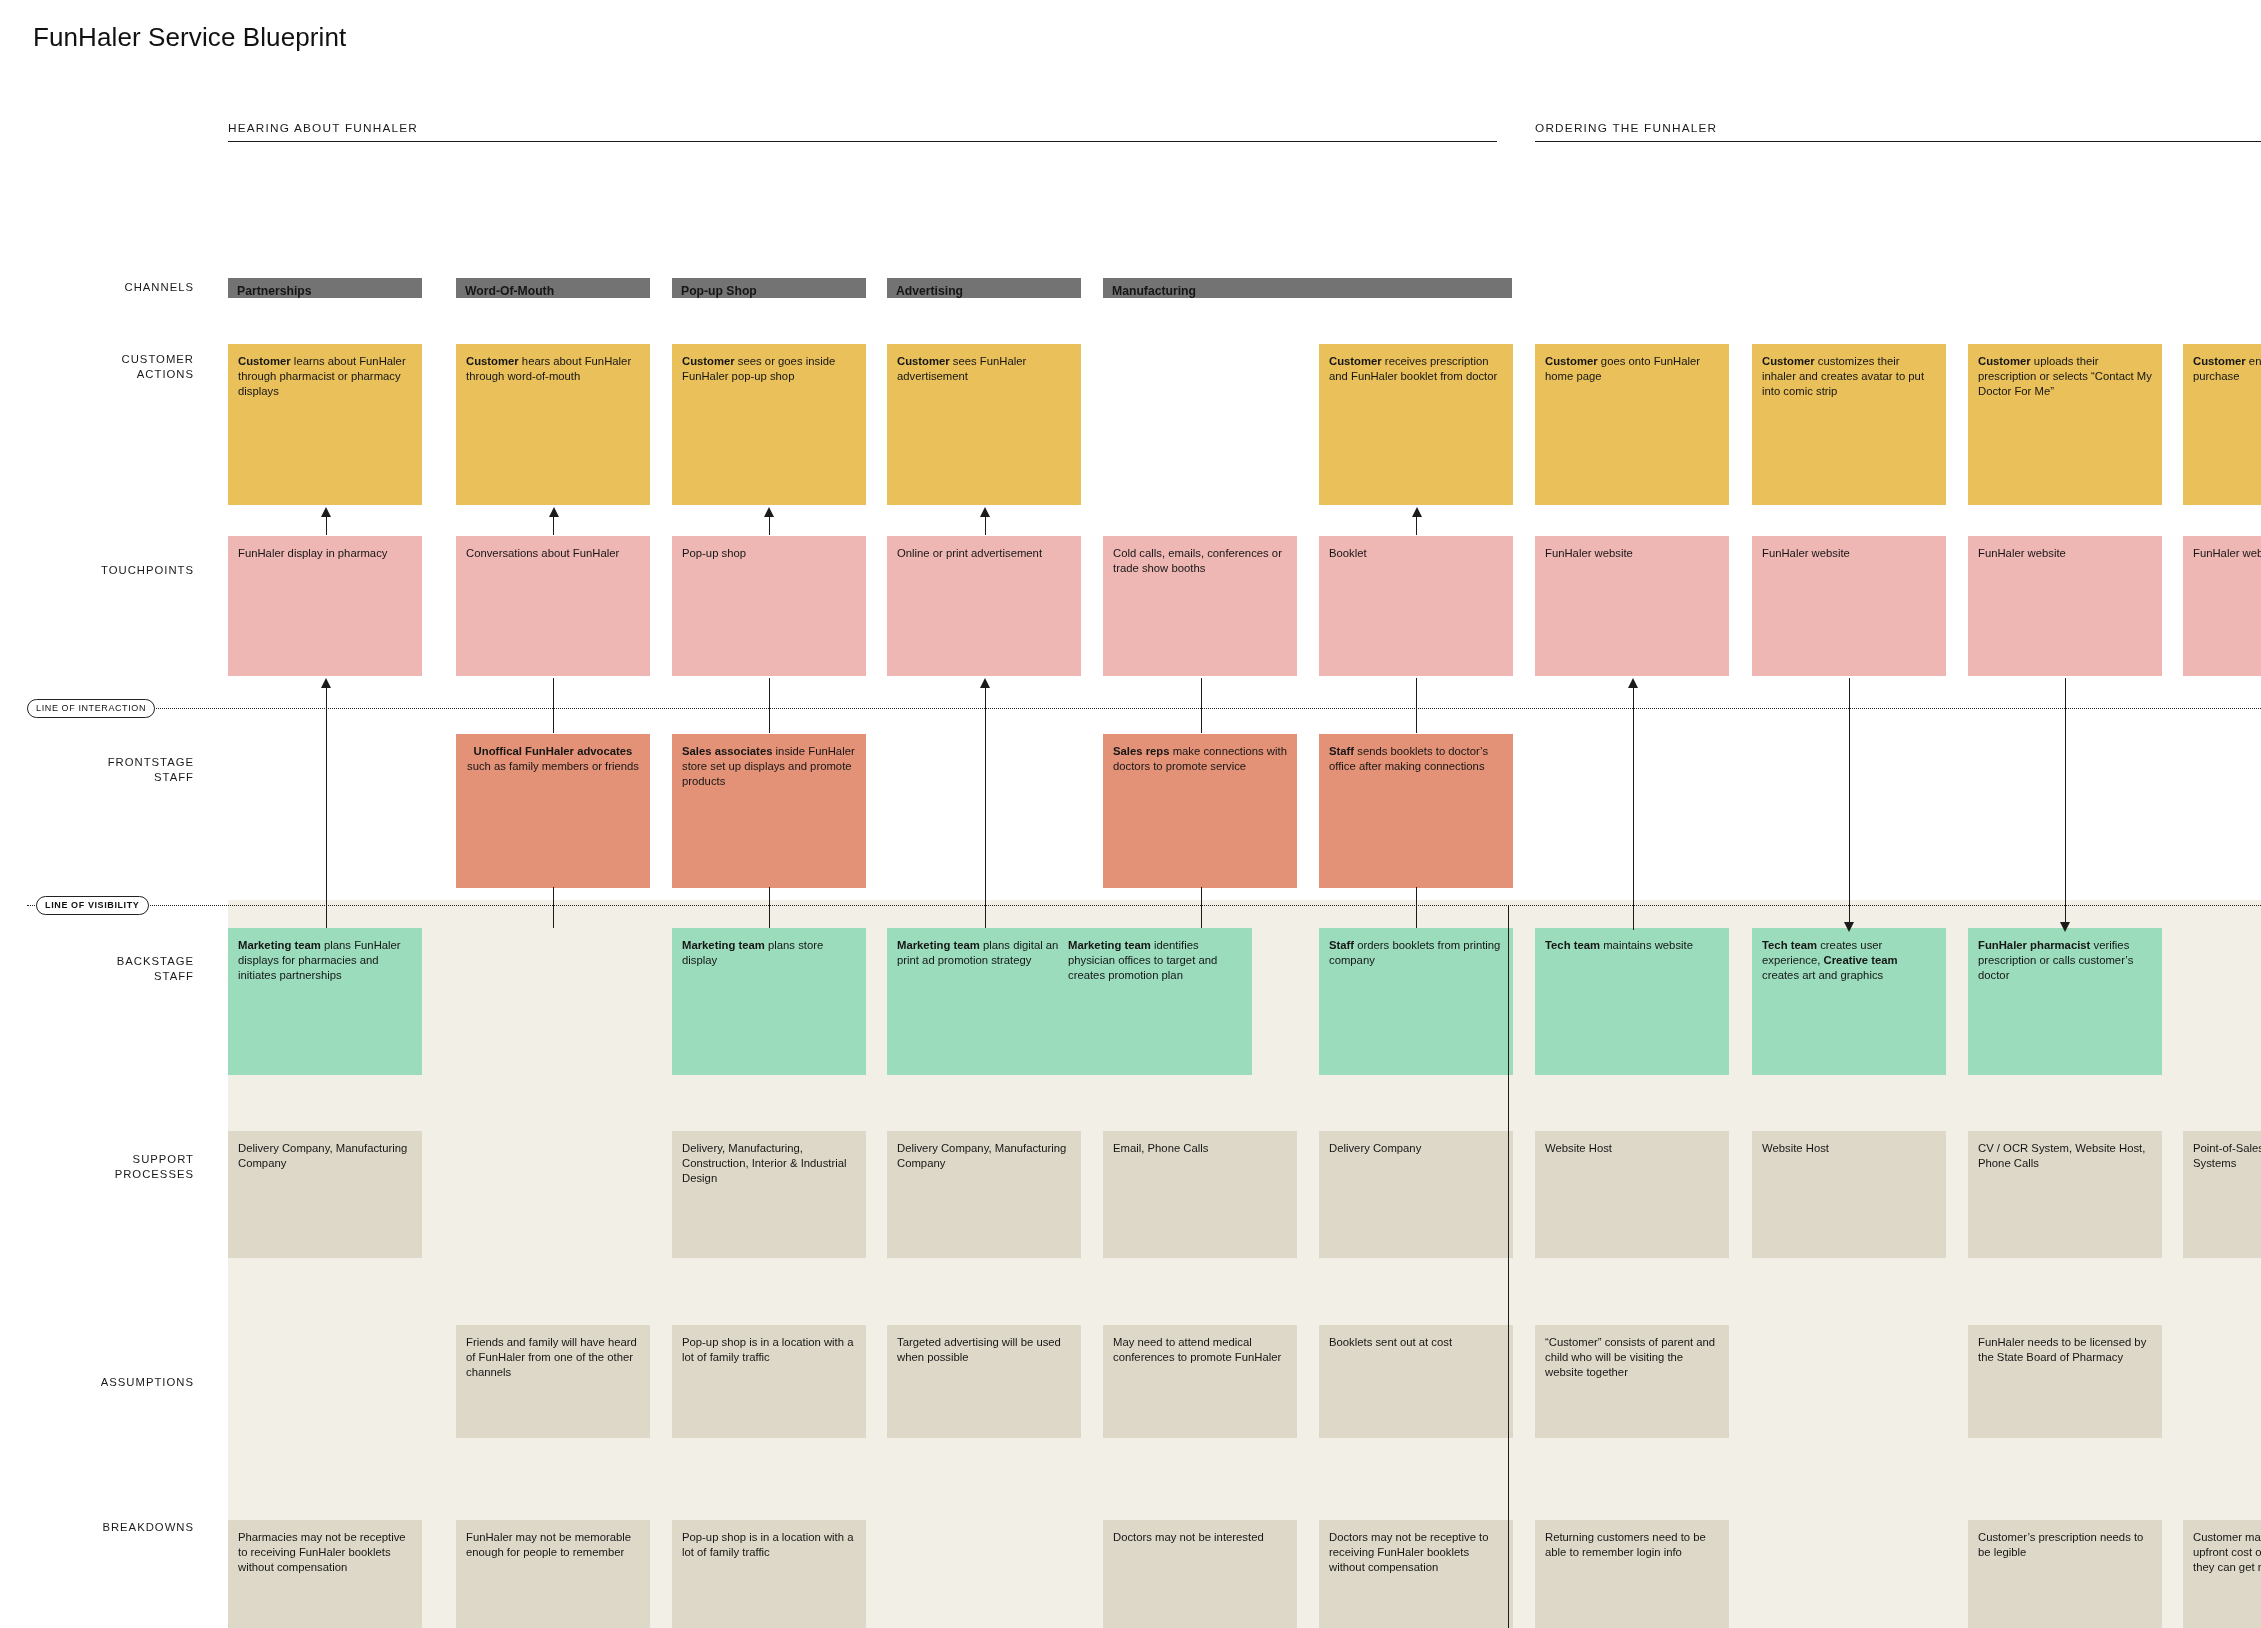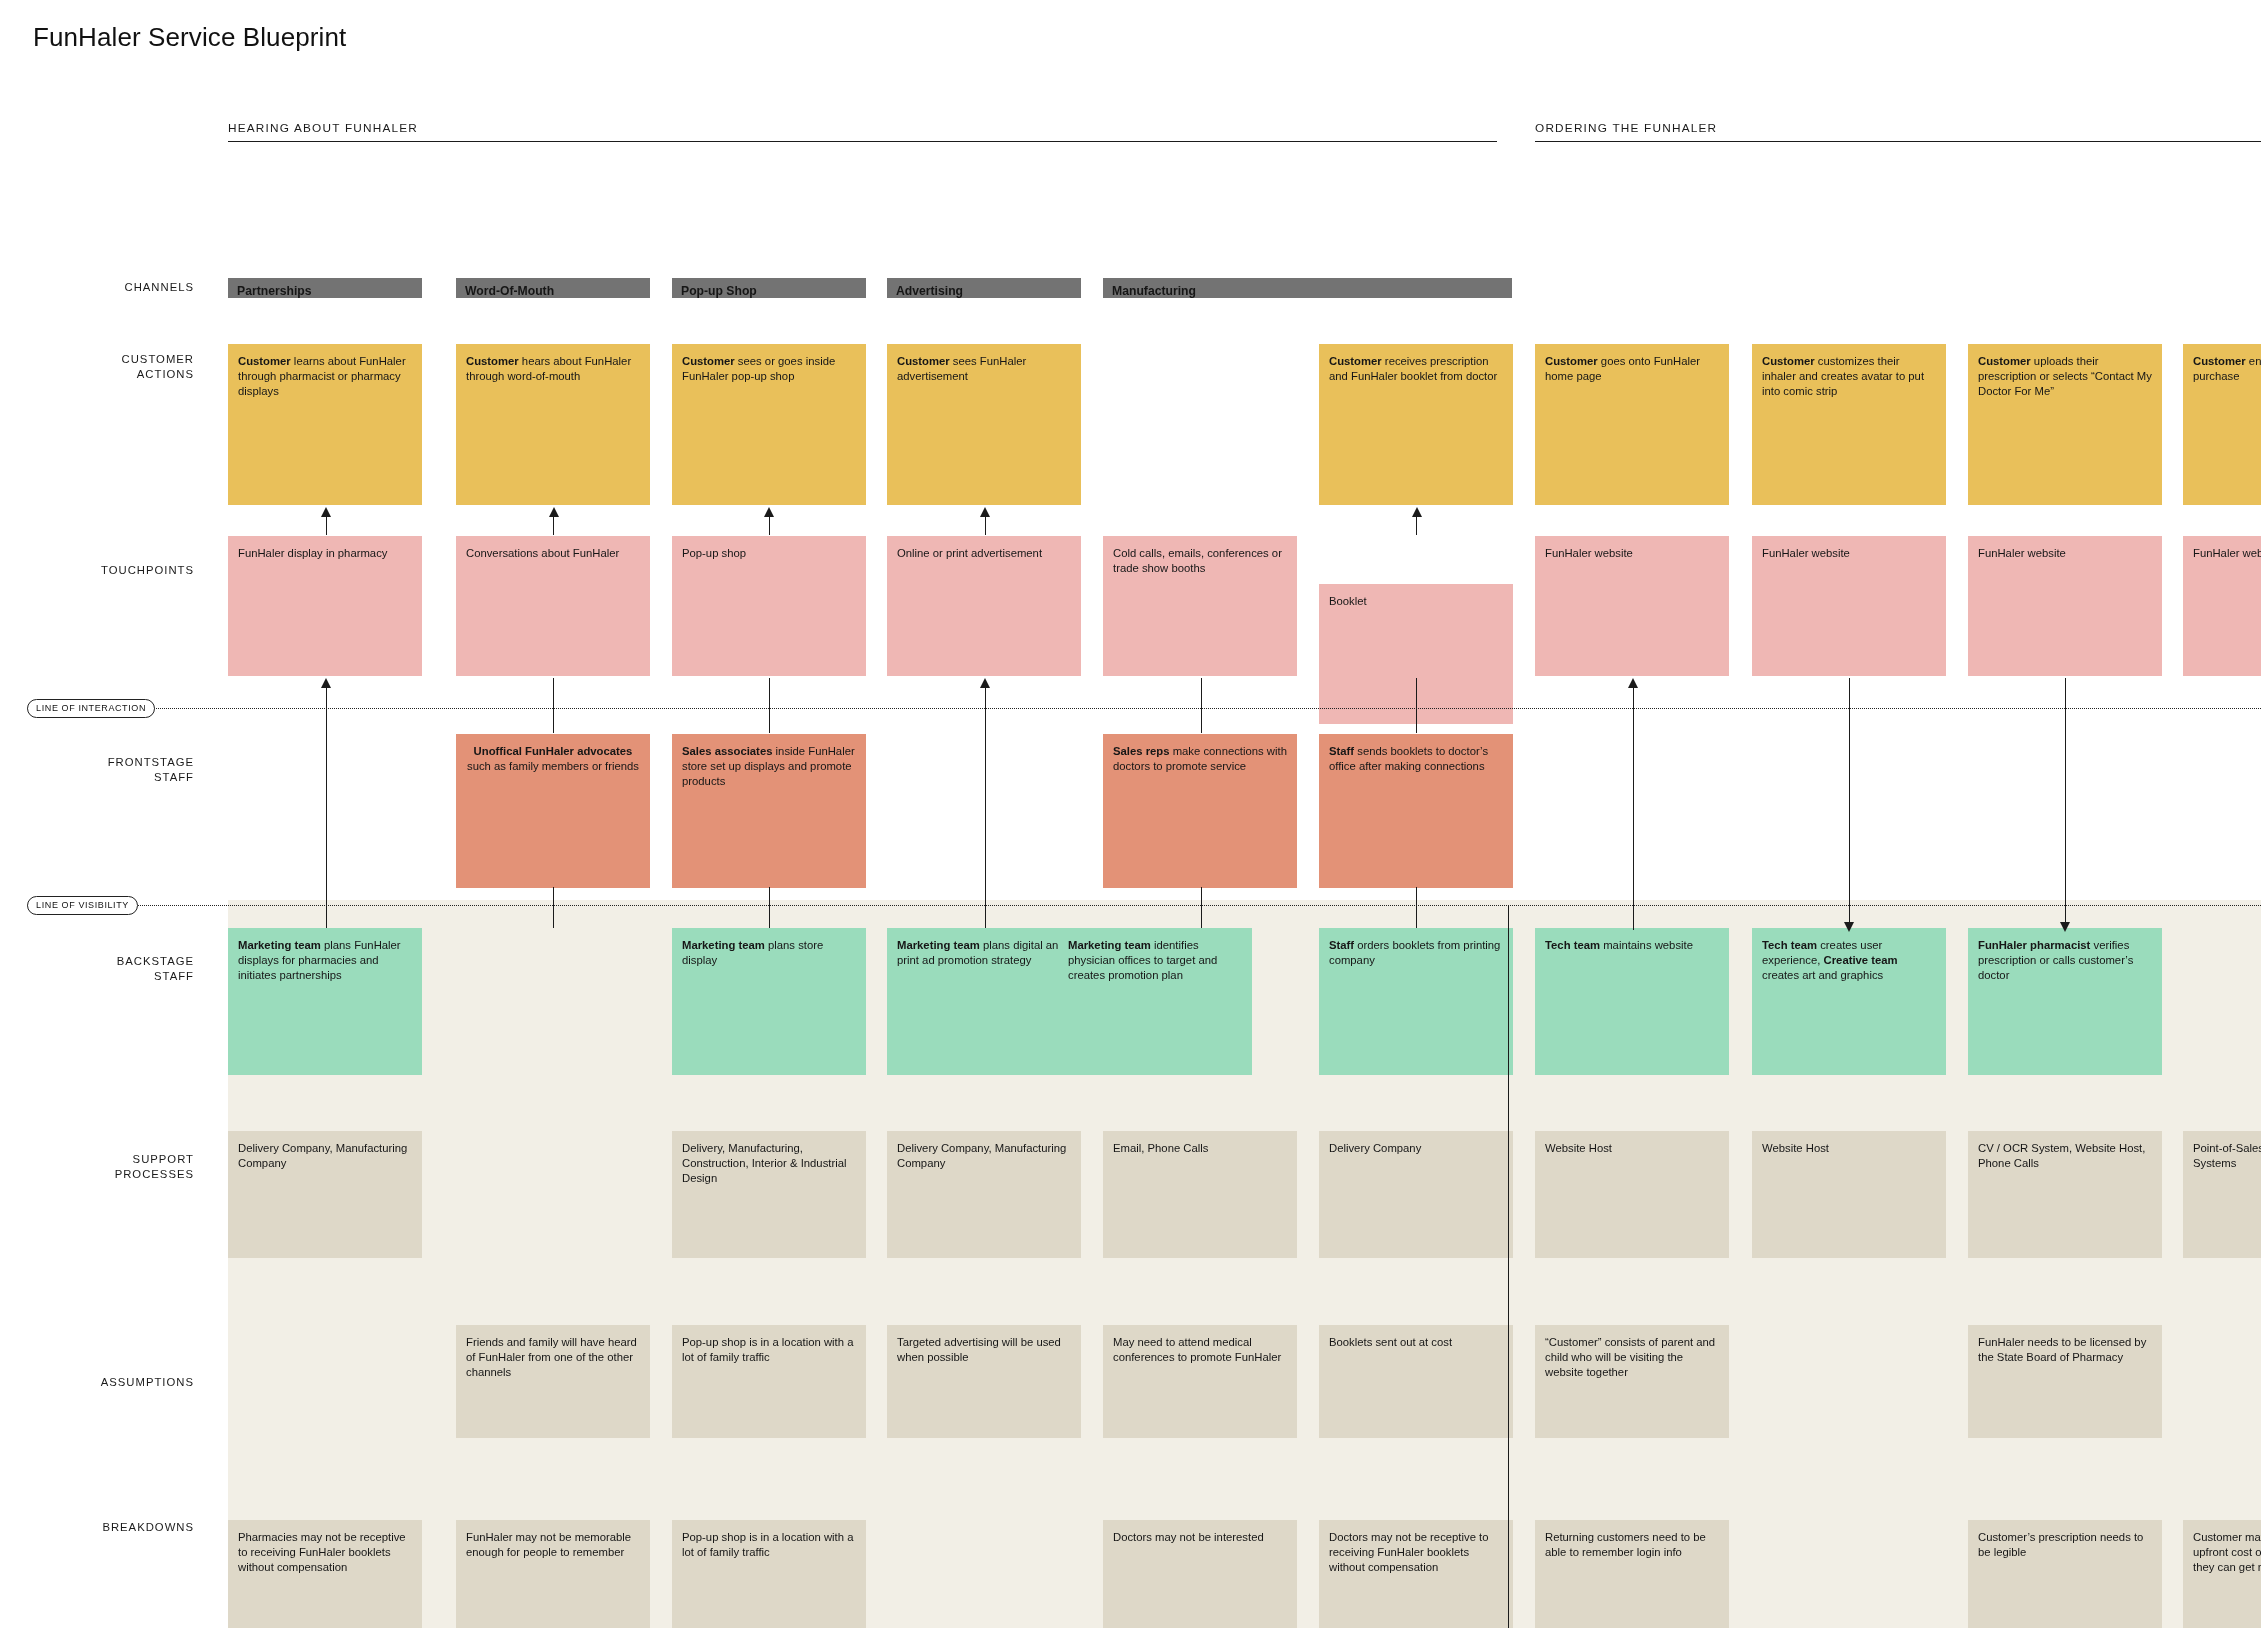--- a/index.html
+++ b/index.html
@@ -129,21 +129,21 @@
       <div class="card ca" style="left: 1319px; top: 258px; width: 194px; height: 161px;"><b>Customer</b> receives prescription and FunHaler booklet from doctor</div>
       <div class="card ca" style="left: 1535px; top: 258px; width: 194px; height: 161px;"><b>Customer</b> goes onto FunHaler home page</div>
       <div class="card ca" style="left: 1752px; top: 258px; width: 194px; height: 161px;"><b>Customer</b> customizes their inhaler and creates avatar to put into comic strip</div>
       <div class="card ca" style="left: 1968px; top: 258px; width: 194px; height: 161px;"><b>Customer</b> uploads their prescription or selects “Contact My Doctor For Me”</div>
       <div class="card ca" style="left: 2183px; top: 258px; width: 194px; height: 161px;"><b>Customer</b> enters payment info for purchase</div>
       <div class="card tp" style="left: 228px; top: 450px; width: 194px; height: 140px;">FunHaler display in pharmacy</div>
       <div class="card tp" style="left: 456px; top: 450px; width: 194px; height: 140px;">Conversations about FunHaler</div>
       <div class="card tp" style="left: 672px; top: 450px; width: 194px; height: 140px;">Pop-up shop</div>
       <div class="card tp" style="left: 887px; top: 450px; width: 194px; height: 140px;">Online or print advertisement</div>
       <div class="card tp" style="left: 1103px; top: 450px; width: 194px; height: 140px;">Cold calls, emails, conferences or trade show booths</div>
-      <div class="card tp" style="left: 1319px; top: 450px; width: 194px; height: 140px; margin-top: 48px;">Booklet</div>
+      <div class="card tp" style="left: 1319px; top: 450px; width: 194px; height: 140px;">Booklet</div>
       <div class="card tp" style="left: 1535px; top: 450px; width: 194px; height: 140px;">FunHaler website</div>
       <div class="card tp" style="left: 1752px; top: 450px; width: 194px; height: 140px;">FunHaler website</div>
       <div class="card tp" style="left: 1968px; top: 450px; width: 194px; height: 140px;">FunHaler website</div>
       <div class="card tp" style="left: 2183px; top: 450px; width: 194px; height: 140px;">FunHaler website</div>
       <div class="card fs" style="left: 456px; top: 648px; width: 194px; height: 154px; text-align: center;"><b>Unoffical FunHaler advocates</b> such as family members or friends</div>
       <div class="card fs" style="left: 672px; top: 648px; width: 194px; height: 154px;"><b>Sales associates</b> inside FunHaler store set up displays and promote products</div>
       <div class="card fs" style="left: 1103px; top: 648px; width: 194px; height: 154px;"><b>Sales reps</b> make connections with doctors to promote service</div>
       <div class="card fs" style="left: 1319px; top: 648px; width: 194px; height: 154px;"><b>Staff</b> sends booklets to doctor’s office after making connections</div>
       <div class="card bs" style="left: 228px; top: 842px; width: 194px; height: 147px;"><b>Marketing team</b> plans FunHaler displays for pharmacies and initiates partnerships</div>
       <div class="card bs" style="left: 672px; top: 842px; width: 194px; height: 147px;"><b>Marketing team</b> plans store display</div>
@@ -173,21 +173,21 @@
       <div class="card bd" style="left: 456px; top: 1434px; width: 194px; height: 113px;">FunHaler may not be memorable enough for people to remember</div>
       <div class="card bd" style="left: 672px; top: 1434px; width: 194px; height: 113px;">Pop-up shop is in a location with a lot of family traffic</div>
       <div class="card bd" style="left: 1103px; top: 1434px; width: 194px; height: 113px;">Doctors may not be interested</div>
       <div class="card bd" style="left: 1319px; top: 1434px; width: 194px; height: 113px;">Doctors may not be receptive to receiving FunHaler booklets without compensation</div>
       <div class="card bd" style="left: 1535px; top: 1434px; width: 194px; height: 113px;">Returning customers need to be able to remember login info</div>
       <div class="card bd" style="left: 1968px; top: 1434px; width: 194px; height: 113px;">Customer’s prescription needs to be legible</div>
       <div class="card bd" style="left: 2183px; top: 1434px; width: 194px; height: 113px;">Customer may not want to pay upfront cost or may not know if they can get reimbursed</div>
       <div class="dotline" style="left: 27px; top: 622px; width: 3274px;"></div>
       <div class="linebadge" style="left: 27px; top: 613px;">LINE OF INTERACTION</div>
       <div class="dotline" style="left: 27px; top: 819px; width: 3274px;"></div>
-      <div class="linebadge" style="left: 27px; top: 810px;">LINE OF VISIBILITY</div>
+      <div class="linebadge" style="left: 36px; top: 810px; font-weight: bold;">LINE OF VISIBILITY</div>
       <div class="divider-v" style="left: 1508px; top: 819px; height: 723px;"></div>
       <div class="vline" style="left: 326px; top: 429px; height: 20px;"></div>
       <div class="arrow-up" style="left: 321px; top: 421px;"></div>
       <div class="vline" style="left: 553px; top: 429px; height: 20px;"></div>
       <div class="arrow-up" style="left: 549px; top: 421px;"></div>
       <div class="vline" style="left: 769px; top: 429px; height: 20px;"></div>
       <div class="arrow-up" style="left: 764px; top: 421px;"></div>
       <div class="vline" style="left: 985px; top: 429px; height: 20px;"></div>
       <div class="arrow-up" style="left: 980px; top: 421px;"></div>
       <div class="vline" style="left: 1416px; top: 429px; height: 20px;"></div>

